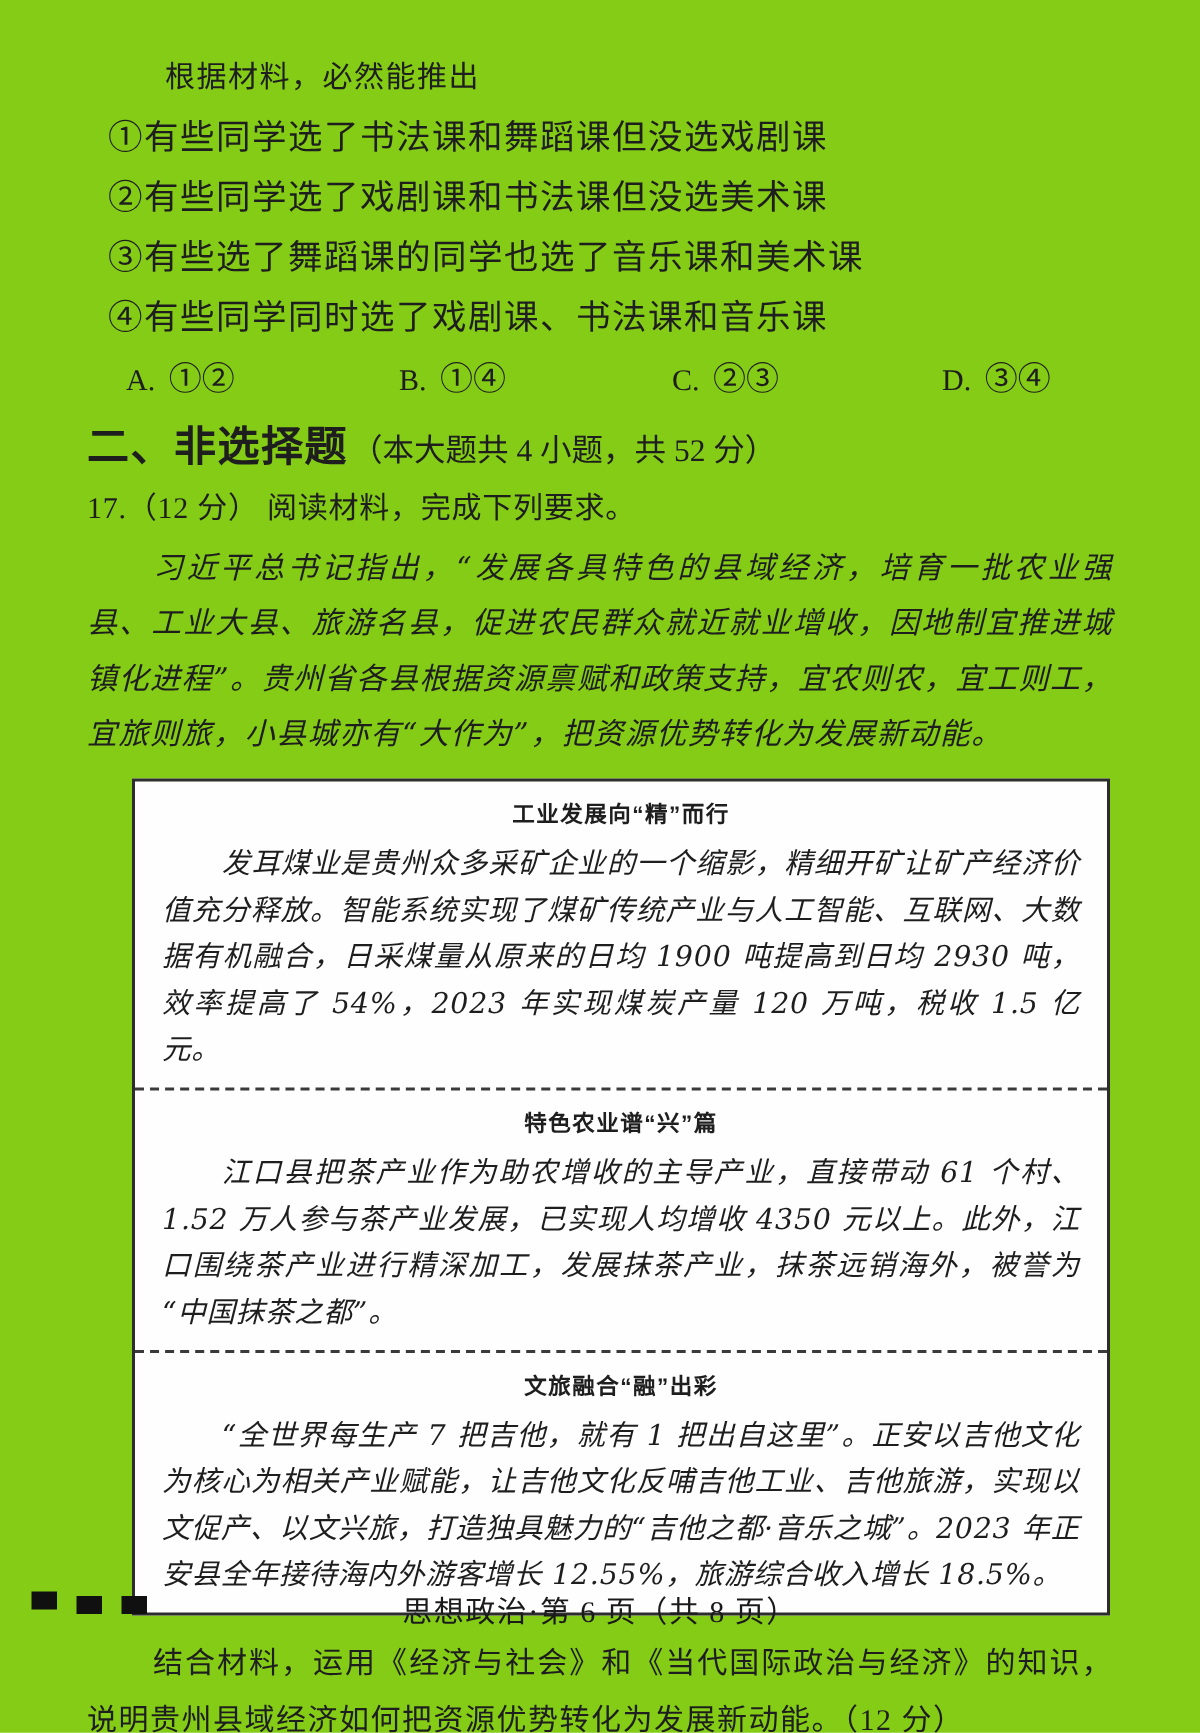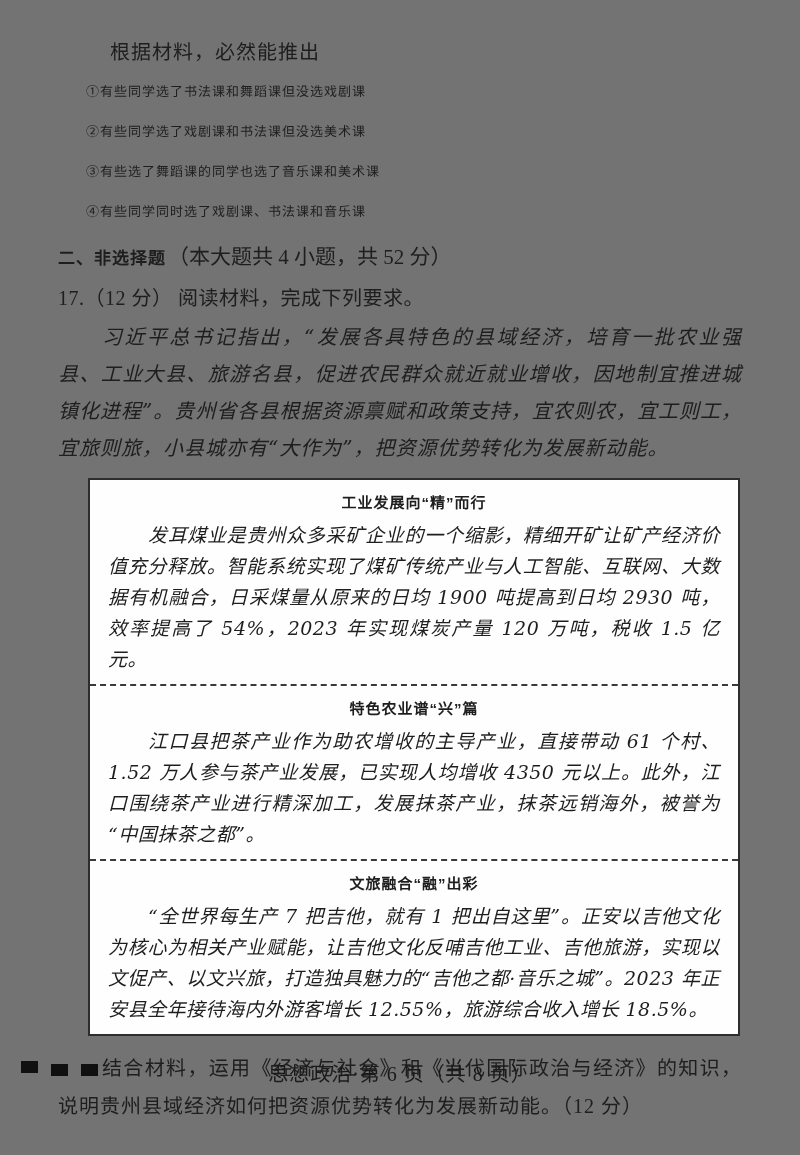--- a/index.html
+++ b/index.html
@@ -7,42 +7,42 @@
   body {
     width: 800px; height: 1155px;
     background: #ffffff;
     color: #1e1e1e;
     font-family: "Liberation Serif", serif;
     -webkit-font-smoothing: antialiased;
   }
   .page {
     position: relative;
     width: 800px; height: 1155px;
-    background: #737373;
+    background: #84cc16;
     padding: 36px 58px 0 58px;
     overflow: hidden;
   }
   .font-song { font-family: "Liberation Serif", serif; font-style: normal; }
   .font-kai  { font-family: "DejaVu Serif", serif; font-style: italic; }
   .font-hei  { font-family: "Liberation Sans", sans-serif; font-weight: 700; font-style: normal; }
 
   .stem-intro {
     margin: 0; font-size: 20px; line-height: 32px;
     text-indent: 52px; letter-spacing: 1px;
   }
   .statement {
-    margin: 8px 0 0 28px; font-size: 13px; line-height: 32px; letter-spacing: 1px;
+    margin: 8px 0 0 14px; font-size: 23px; line-height: 32px; letter-spacing: 1px;
   }
   .choices-row { position: relative; height: 32px; margin-top: 9px; font-size: 20px; line-height: 32px; }
   .choice { position: absolute; top: 0; white-space: nowrap; }
   .choice .choice-val { margin-left: 9px; font-size: 22px; }
   .choice-a { left: 26px; } .choice-b { left: 208px; } .choice-c { left: 390px; } .choice-d { left: 570px; }
 
   .sec-heading { margin: 13px 0 0 0; font-size: 21px; line-height: 32px; font-weight: normal; }
-  .sec-heading .bold-part { font-size: 17px; letter-spacing: 1px; }
+  .sec-heading .bold-part { font-size: 28px; letter-spacing: 1px; }
   .sec-heading .rest-part { font-size: 21px; margin-left: 2px; margin-top: 44px; }
 
   .q17-line { margin: 7px 0 0 0; font-size: 20px; line-height: 32px; letter-spacing: 0.5px; }
 
   .intro-para {
     margin: 5px 0 0 0;
     font-size: 20px; line-height: 37px;
     text-align: justify; text-align-last: left;
     text-indent: 2.2em; letter-spacing: 1px;
   }
@@ -91,20 +91,26 @@
 
 <div class="page">
 
   <p class="stem-intro font-song">根据材料，必然能推出</p>
 
   <p class="statement font-song">①有些同学选了书法课和舞蹈课但没选戏剧课</p>
   <p class="statement font-song">②有些同学选了戏剧课和书法课但没选美术课</p>
   <p class="statement font-song">③有些选了舞蹈课的同学也选了音乐课和美术课</p>
   <p class="statement font-song">④有些同学同时选了戏剧课、书法课和音乐课</p>
 
+  <div class="choices-row font-song">
+    <span class="choice choice-a"><span>A.</span><span class="choice-val">①②</span></span>
+    <span class="choice choice-b"><span>B.</span><span class="choice-val">①④</span></span>
+    <span class="choice choice-c"><span>C.</span><span class="choice-val">②③</span></span>
+    <span class="choice choice-d"><span>D.</span><span class="choice-val">③④</span></span>
+  </div>
 
   <h2 class="sec-heading"><span class="bold-part font-hei">二、非选择题</span><span class="rest-part font-song">（本大题共 4 小题，共 52 分）</span></h2>
 
   <p class="q17-line font-song">17.（12 分） 阅读材料，完成下列要求。</p>
 
   <p class="intro-para font-kai">习近平总书记指出，“发展各具特色的县域经济，培育一批农业强县、工业大县、旅游名县，促进农民群众就近就业增收，因地制宜推进城镇化进程”。贵州省各县根据资源禀赋和政策支持，宜农则农，宜工则工，宜旅则旅，小县城亦有“大作为”，把资源优势转化为发展新动能。</p>
 
   <div class="material-box">
     <div class="material-section">
       <h3 class="material-title font-hei">工业发展向“精”而行</h3>

